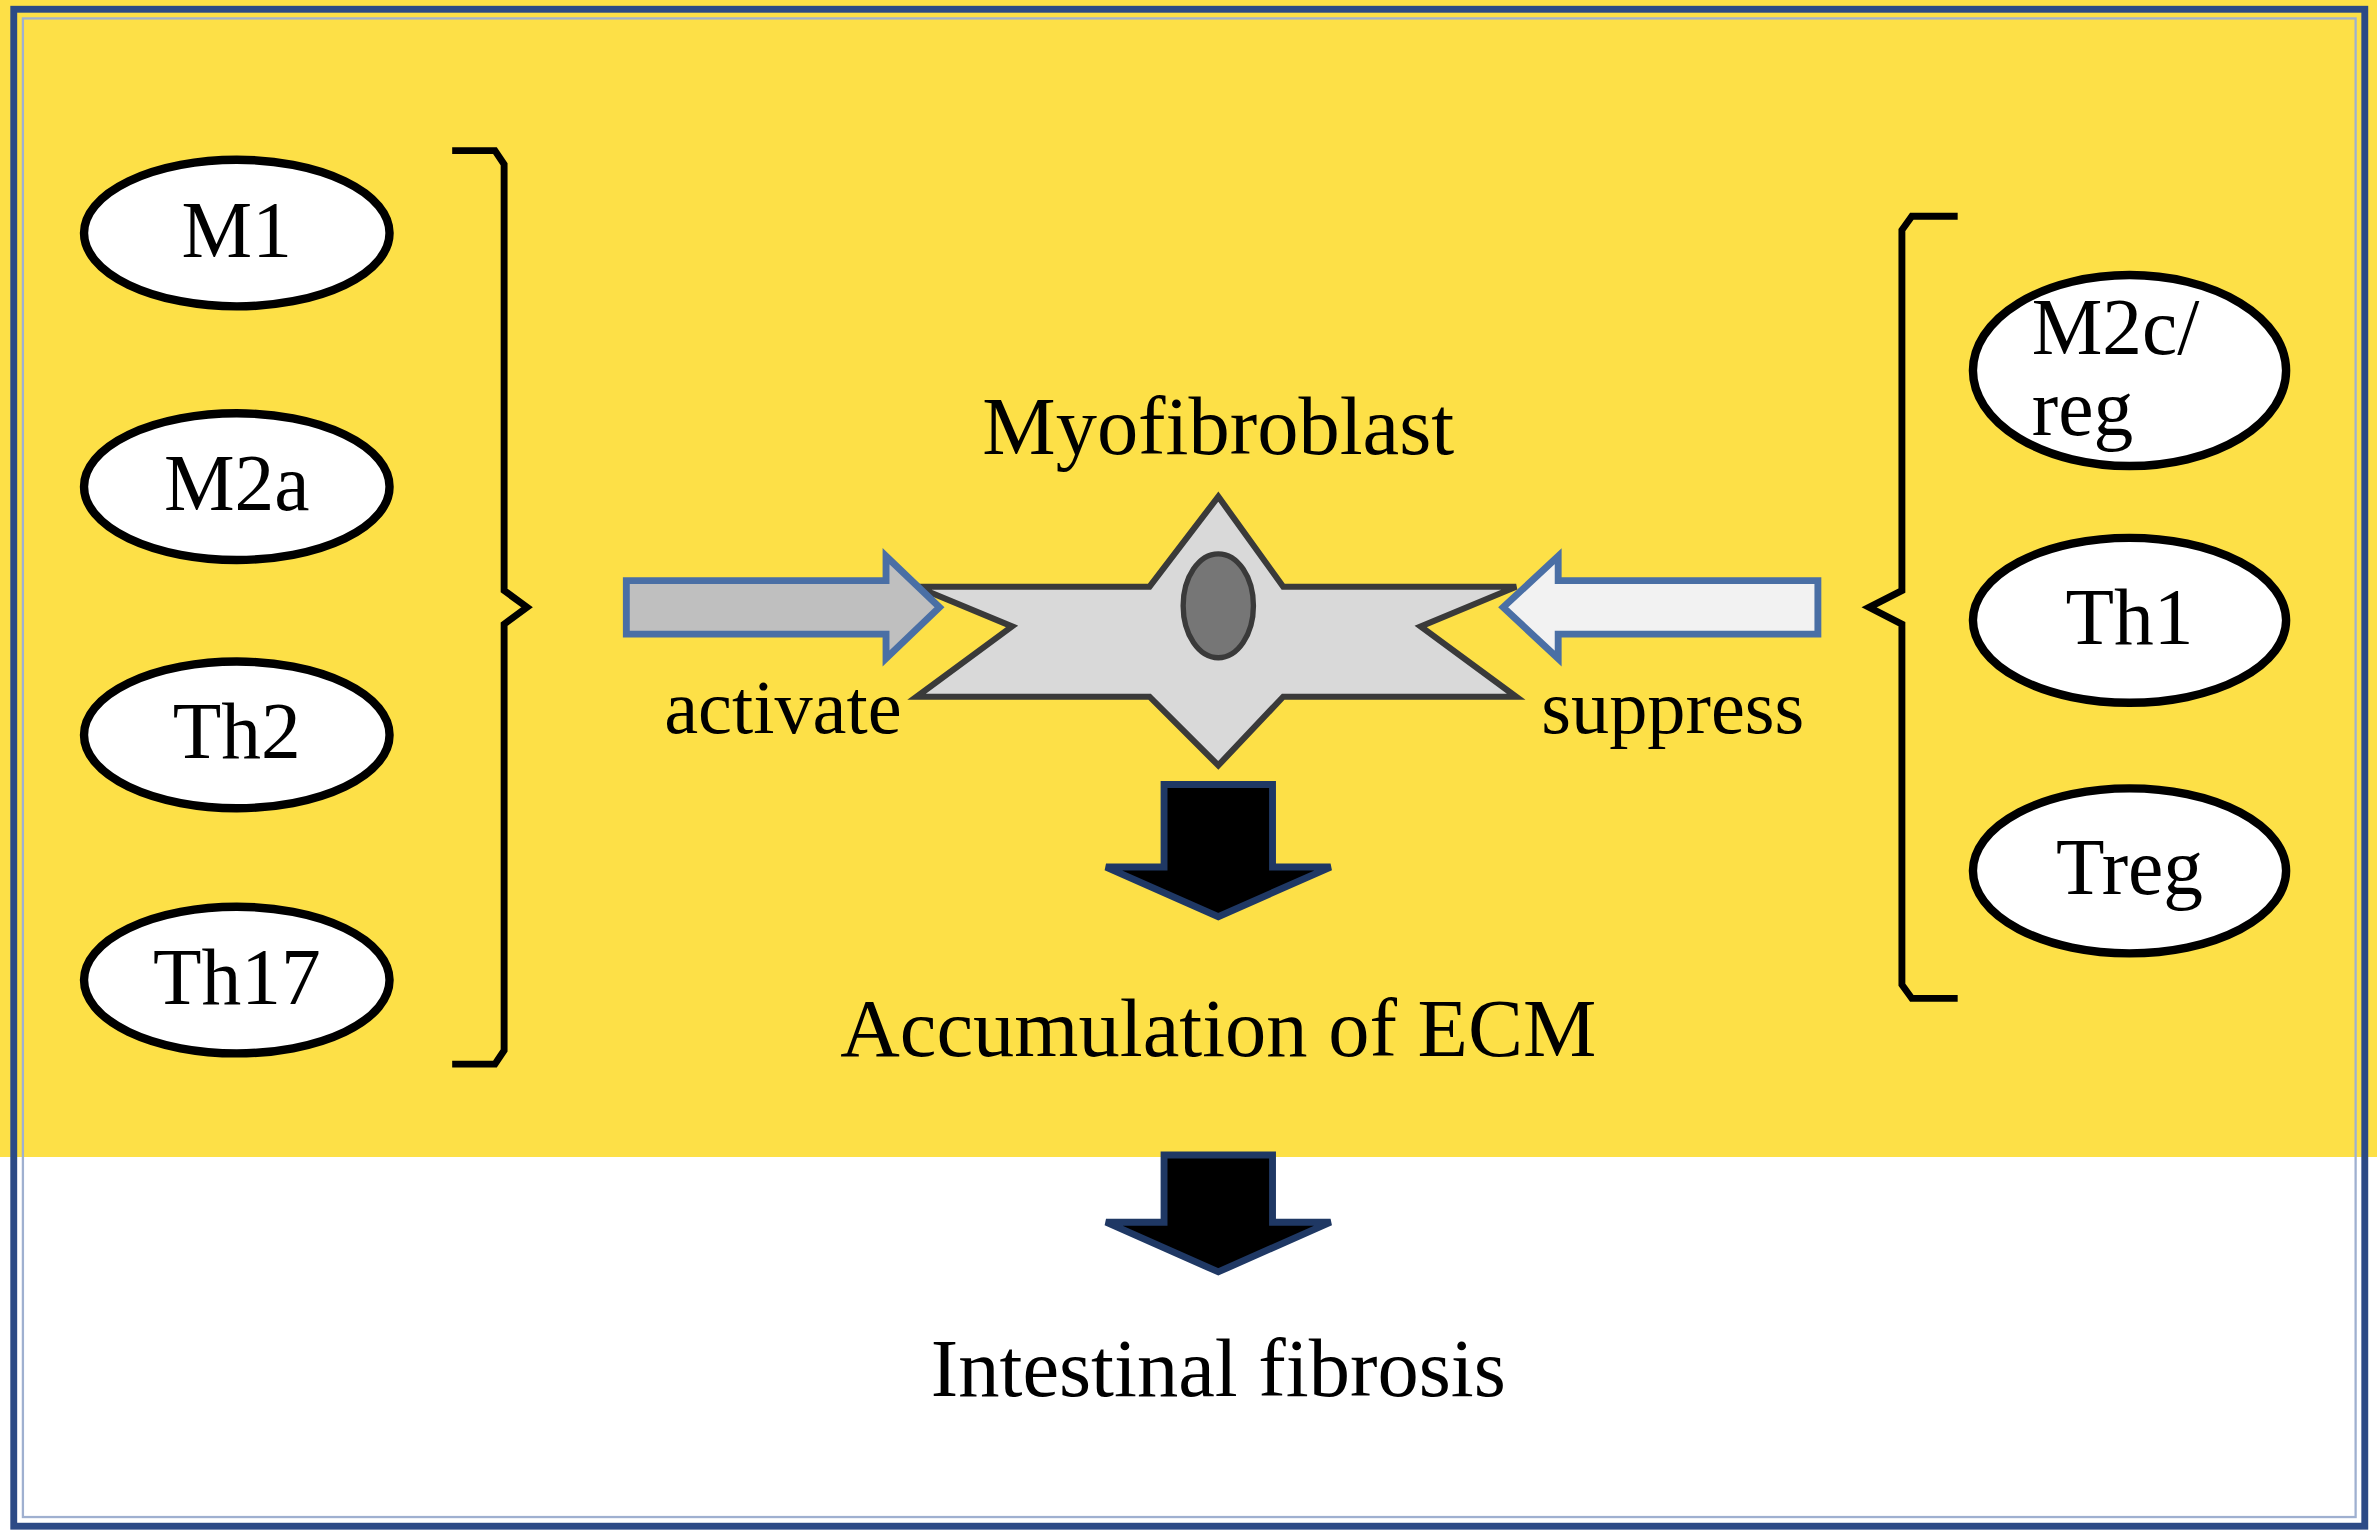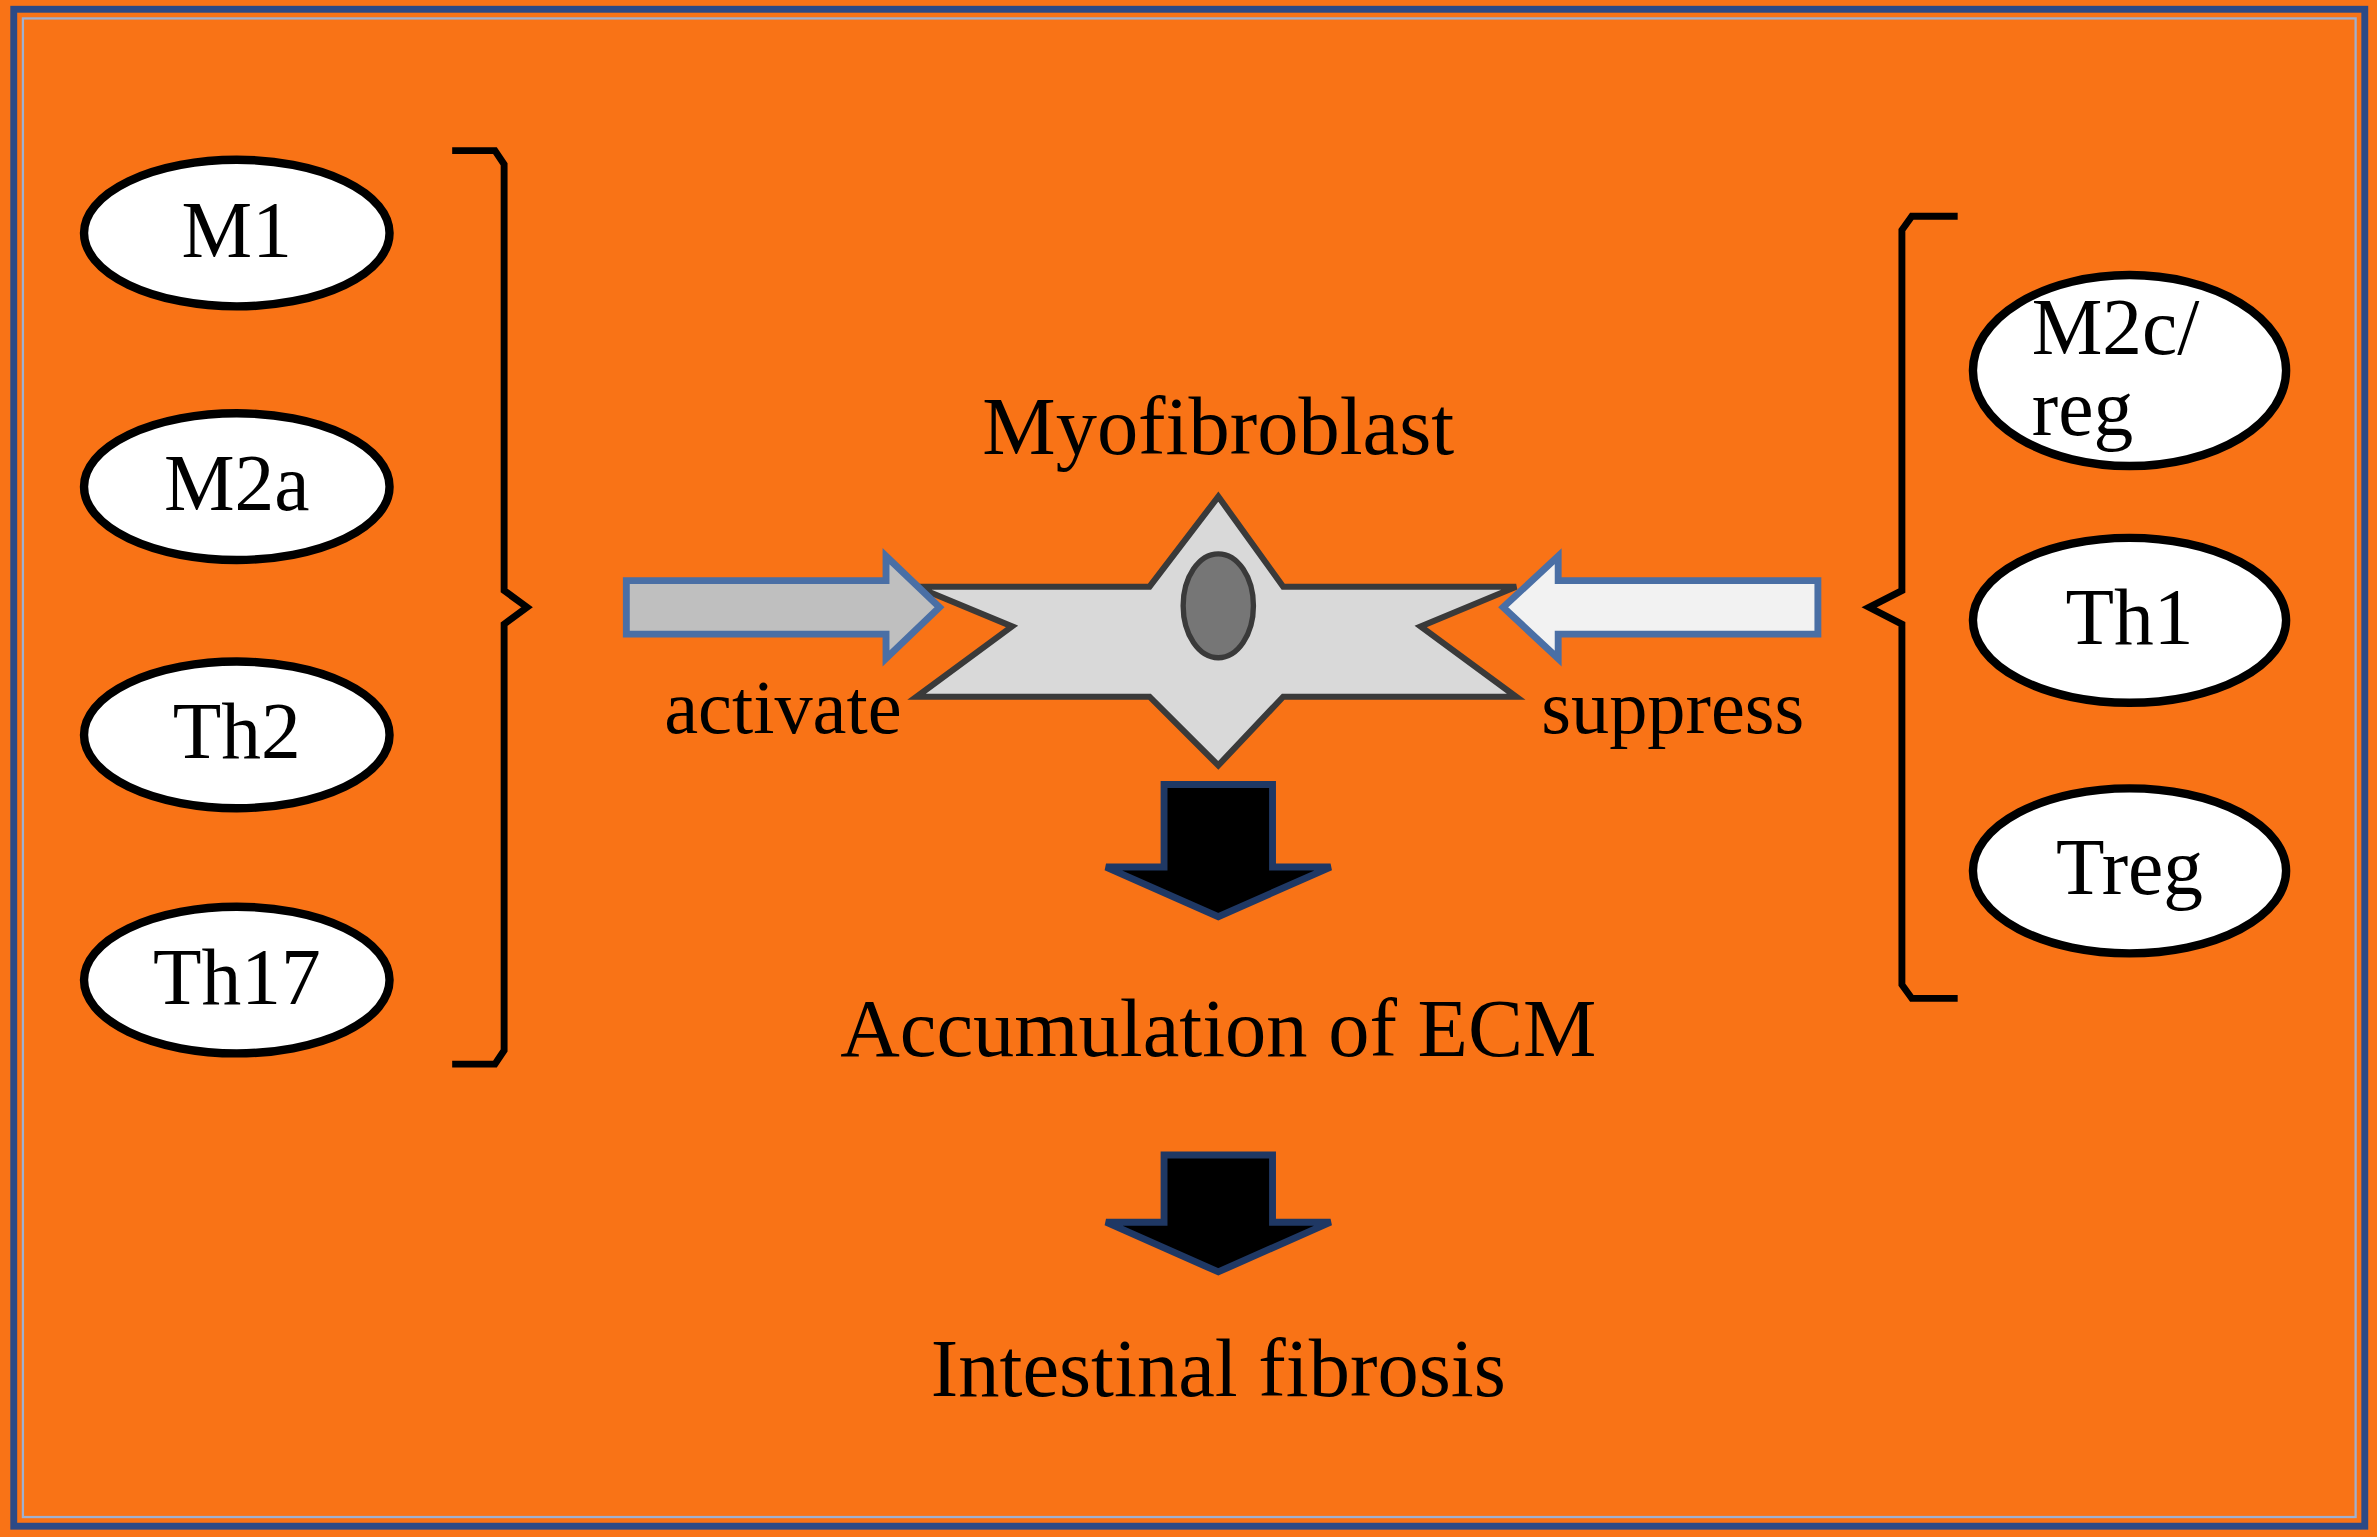--- a/index.html
+++ b/index.html
@@ -9,22 +9,22 @@
   }
   body {
     width: 2377px;
     height: 1537px;
     font-family: "Liberation Serif", "DejaVu Serif", serif;
     overflow: hidden;
   }
   #diagram-root {
     position: relative;
     width: 2377px;
-    height: 1537px;
-    background: #f97316;
+    height: 1157px;
+    background: #fde047;
   }
   #diagram-svg {
     position: absolute;
     top: 0;
     left: 0;
     width: 2377px;
     height: 1537px;
     display: block;
   }
   .node-label {

